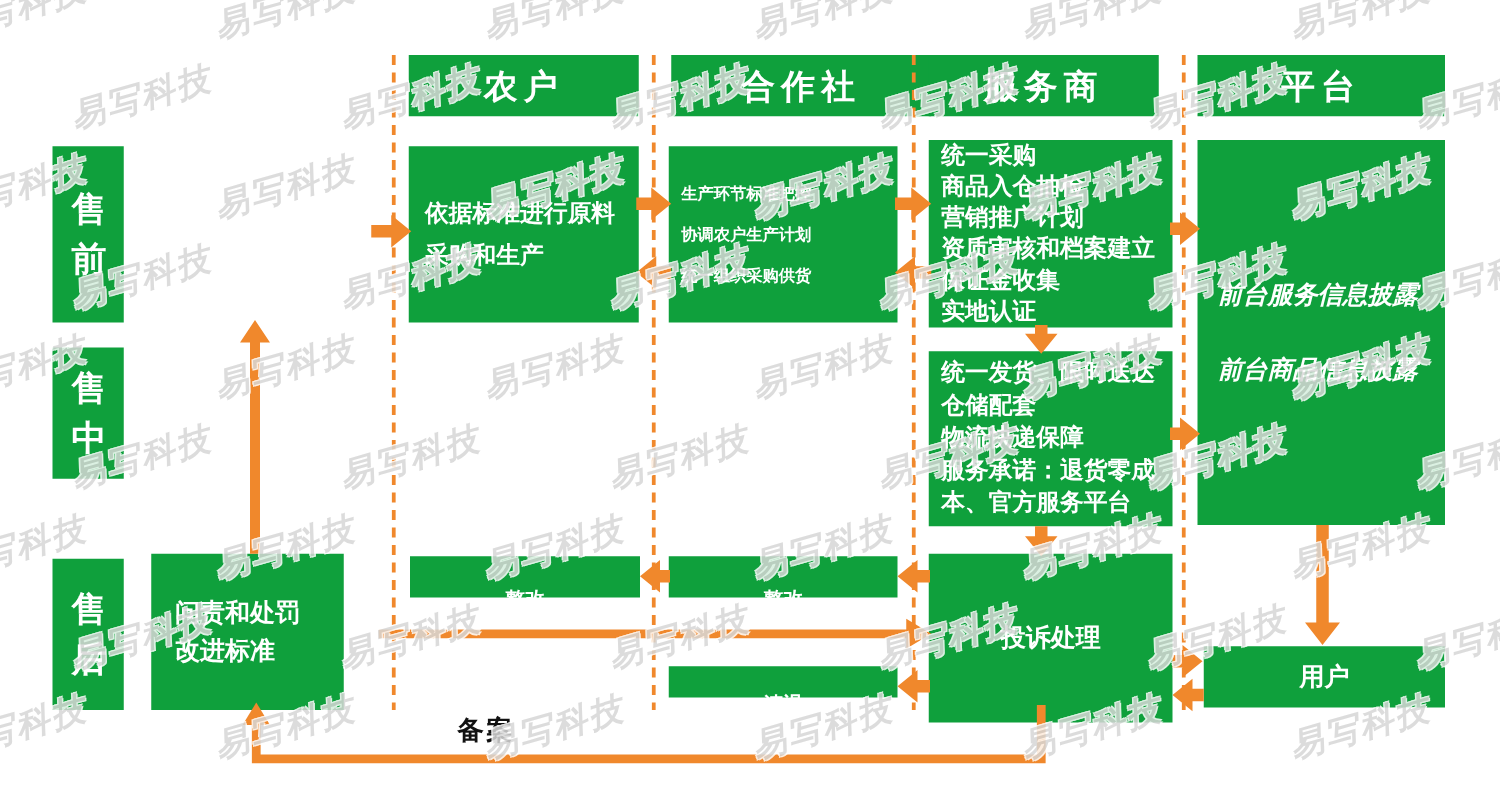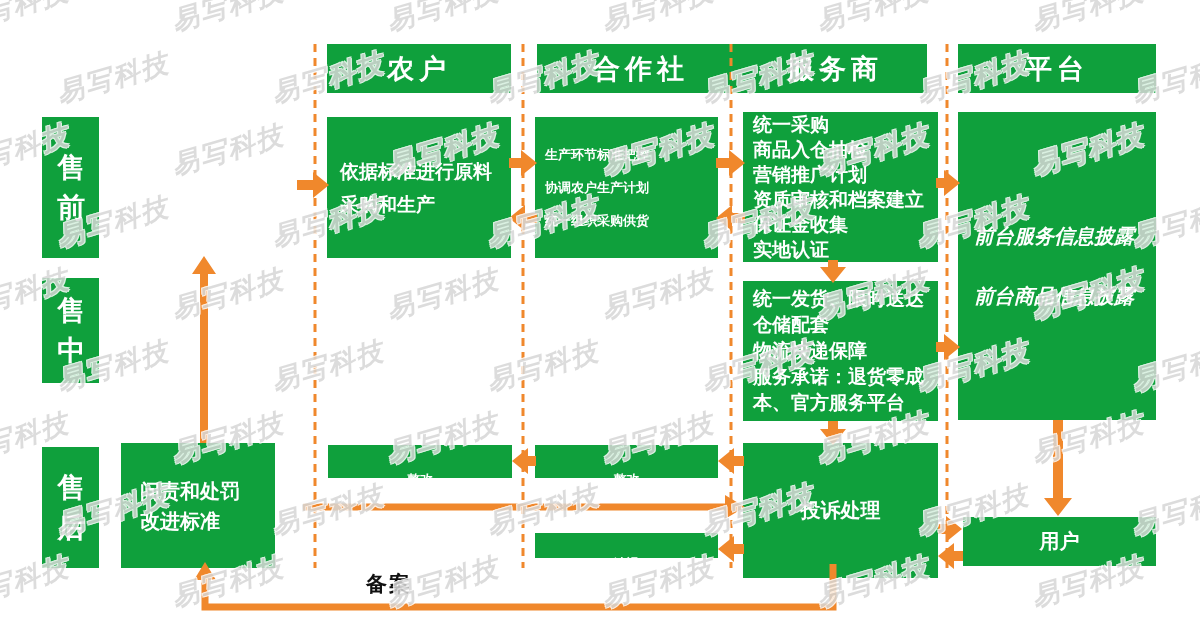--- a/index.html
+++ b/index.html
@@ -45,21 +45,21 @@
   #b-user{left:963px;top:517px;width:193px;height:49px}
 
   #b-gov-pre .txt{font-size:19px;line-height:29px;padding:0 11px;}
   #b-farmer-pre .txt{font-size:19px;line-height:33px;padding:0 13px;}
   #b-coop-pre .txt{font-size:13px;line-height:33px;padding:0 10px;}
   #b-provider-pre .txt{font-size:19px;line-height:25px;padding:0 10px;}
   #b-platform-pre .txt{font-size:20px;line-height:30px;padding:0 5px 0 16px;font-style:italic;}
   #b-provider-mid .txt{font-size:19px;line-height:26px;padding:0 8px 0 10px;}
   #b-gov-post .txt{font-size:20px;line-height:30px;padding:0 0 0 19px;}
   #b-complaint .txt{font-size:20px;}
-  #b-rectify1 .txt,#b-rectify2 .txt,#b-withdraw .txt{font-size:13px;margin-top:37px;}
+  #b-rectify1 .txt,#b-rectify2 .txt,#b-withdraw .txt{font-size:16px;margin-top:37px;}
   #b-user .txt{font-size:20px;}
 
   #filing-label{
     position:absolute;left:366px;top:570px;z-index:3;
     font-size:21px;font-weight:bold;color:#111;letter-spacing:2px;
   }
   #watermarks{position:absolute;left:0;top:0;width:1200px;height:644px;z-index:6;pointer-events:none;}
   .wm{
     position:absolute;font-size:27px;font-weight:bold;font-style:italic;
     color:#d7d7d7;opacity:.85;letter-spacing:2px;transform:rotate(-16deg);

